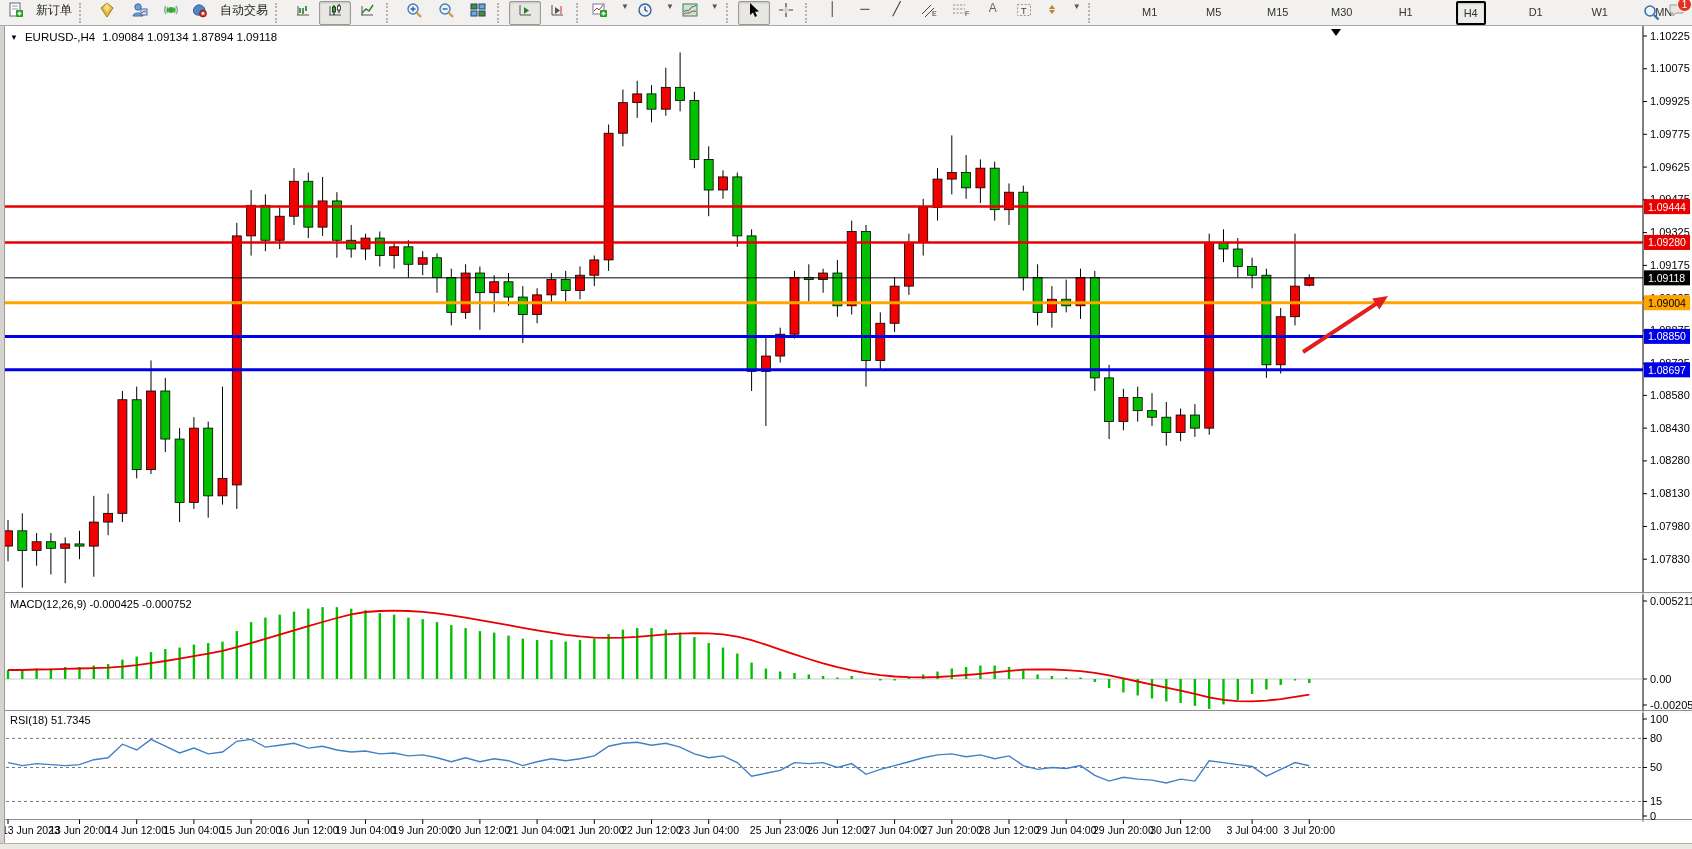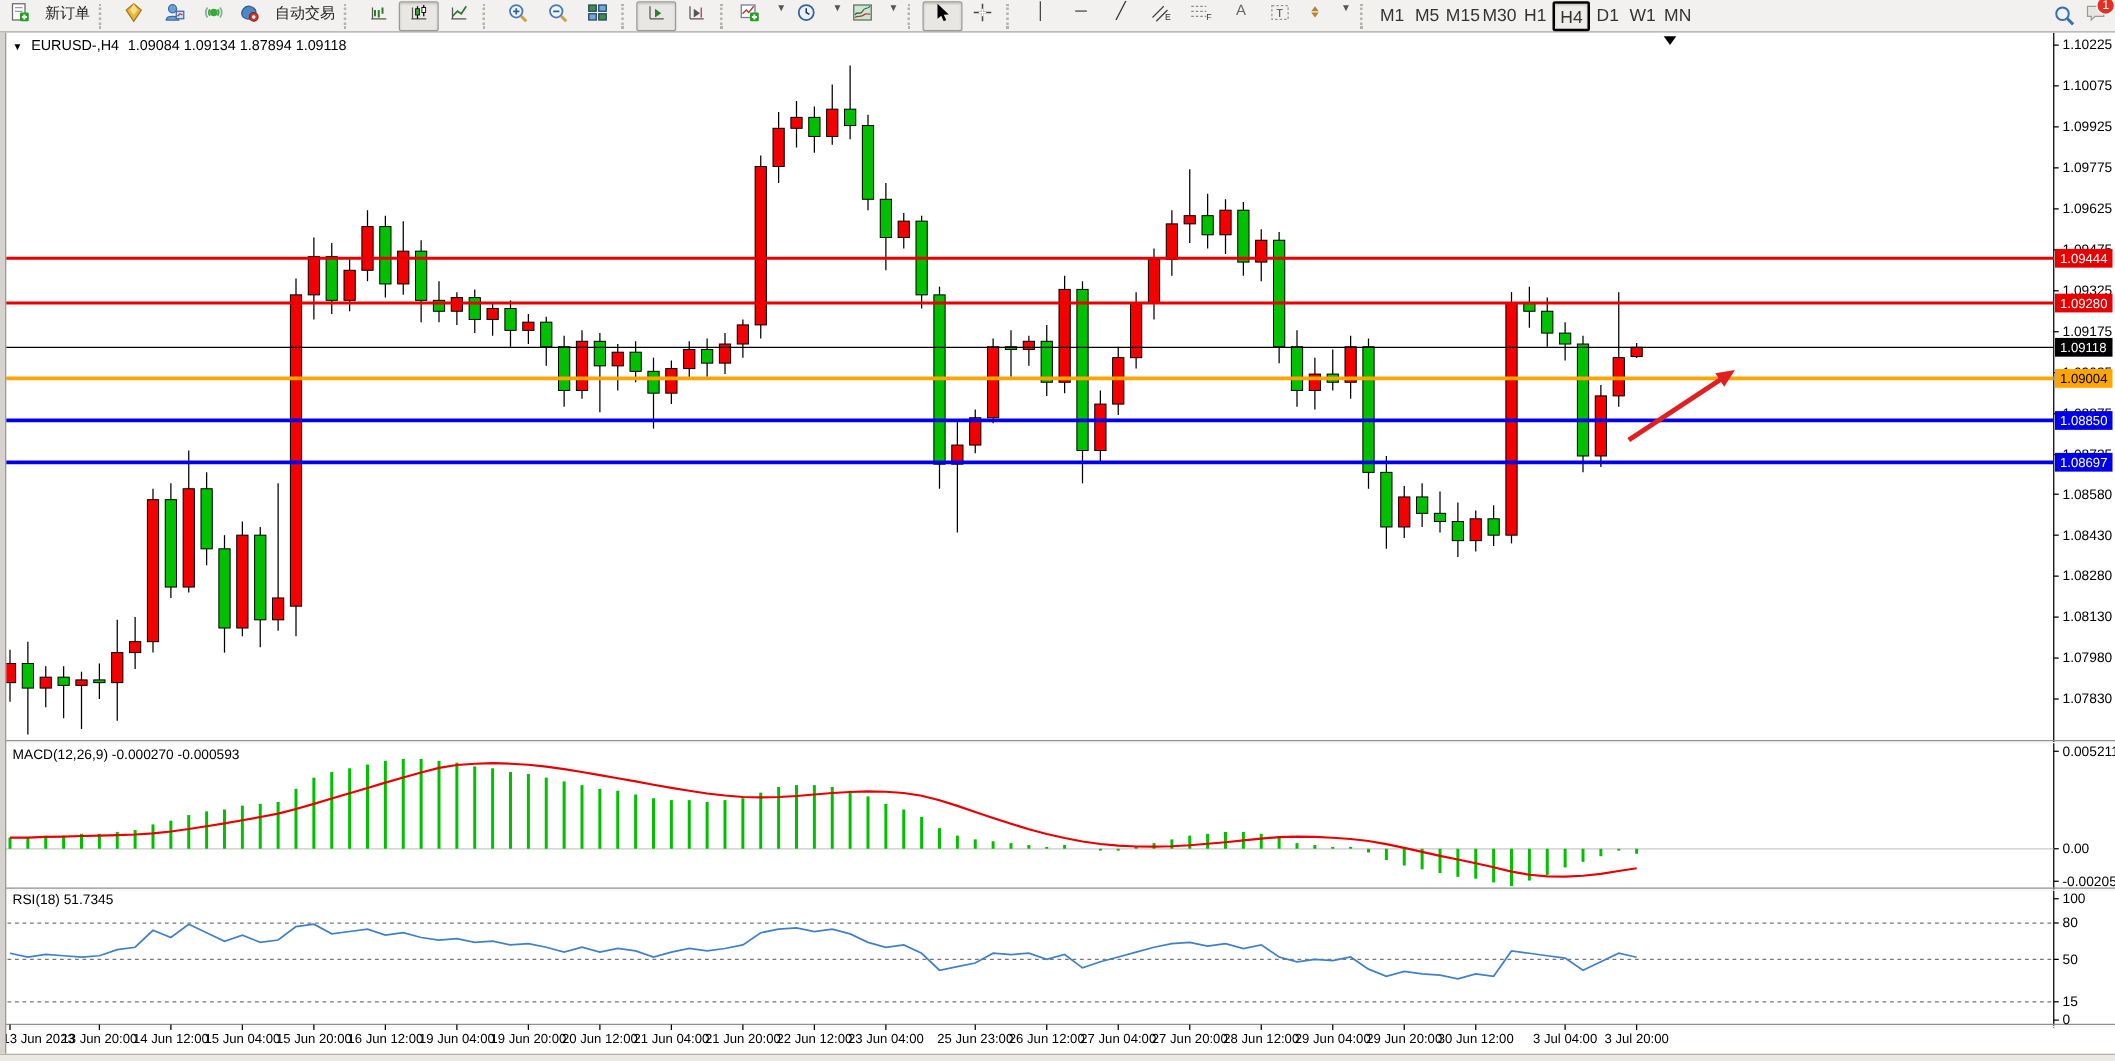--- a/index.html
+++ b/index.html
@@ -8,21 +8,21 @@
   
   #toolbar{position:absolute;left:0;top:0;width:1692px;height:26px;background:#f2f1ef;
            border-bottom:1px solid #a9a9a9;display:flex;align-items:center;padding-left:4px;box-sizing:border-box;z-index:5;}
   .tbtn{height:22px;min-width:24px;display:flex;justify-content:center;gap:12px;
         padding:0 3px;border:1px solid transparent;border-radius:2px;font-size:12px;color:#222;cursor:default;}
   .tbtn.active{background:#e9e7e3;border:1px solid #9a9a9a;box-shadow:inset 0 1px 2px rgba(0,0,0,.18);}
   .tbtn .cjk{font-size:12px;letter-spacing:0;}
   .grip{width:7px;height:20px;margin:0 3px;border-left:2px dotted #b5b2ac;}
   .caret{font-size:8px;color:#555;margin-left:1px;}
   .tfbtn{height:20px;min-width:26px;display:flex;align-items:center;justify-content:center;
-         font-size:14px;color:#333;border:1px solid transparent;border-radius:2px;}
+         font-size:11px;color:#333;border:1px solid transparent;border-radius:2px;margin-left:36px;}
   .tfbtn.active{background:#efede9;border:2px solid #000000;box-shadow:inset 0 1px 2px rgba(0,0,0,.2);}
   .glyph{font-size:13px;line-height:1;color:#333;}
   #tb-right{position:absolute;right:6px;top:2px;display:flex;align-items:center;gap:8px;}
   #notif-badge{position:absolute;right:-6px;top:-5px;background:#e33022;color:#fff;border-radius:8px;
                font-size:10px;min-width:13px;height:13px;display:flex;align-items:center;justify-content:center;border:1px solid #fff;}
   
   #chartwin{position:absolute;left:0;top:26px;width:1556px;height:823px;background:#fff;}
   #left-edge{position:absolute;left:0;top:26px;width:4px;height:817px;background:#d6d3ce;border-right:1px solid #9b9b9b;z-index:4;}
   #chart-svg{position:absolute;left:0;top:0;z-index:1;}
   #symbol-row{position:absolute;left:10px;top:31px;z-index:3;display:flex;align-items:center;gap:7px;
@@ -652,16 +652,16 @@
       </svg>
   </div>
   <div id="left-edge"></div>
 
   <div id="symbol-row">
     <span class="tri">▼</span>
     <span>EURUSD-,H4</span>
     <span>1.09084 1.09134 1.87894 1.09118</span>
   </div>
   <div id="shift-marker"></div>
-  <div id="macd-label">MACD(12,26,9) -0.000270 -0.000593</div>
+  <div id="macd-label">MACD(12,26,9) -0.000425 -0.000752</div>
   <div id="rsi-label">RSI(18) 51.7345</div>
   <div id="bottom-strip"></div>
 </div>
 
 </body></html>

